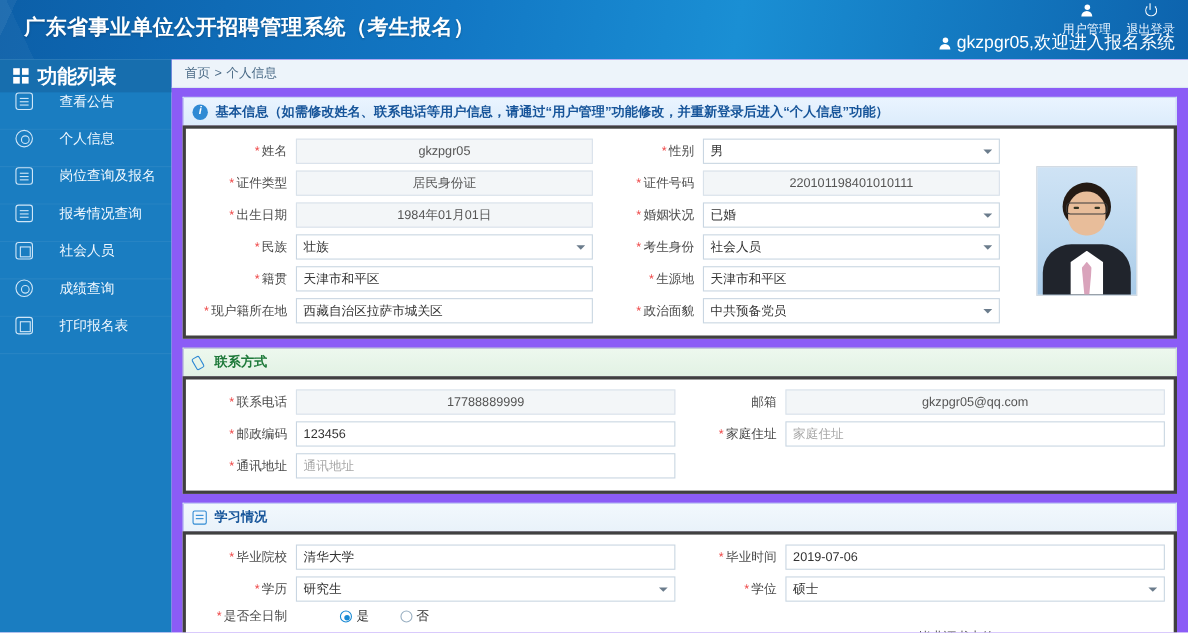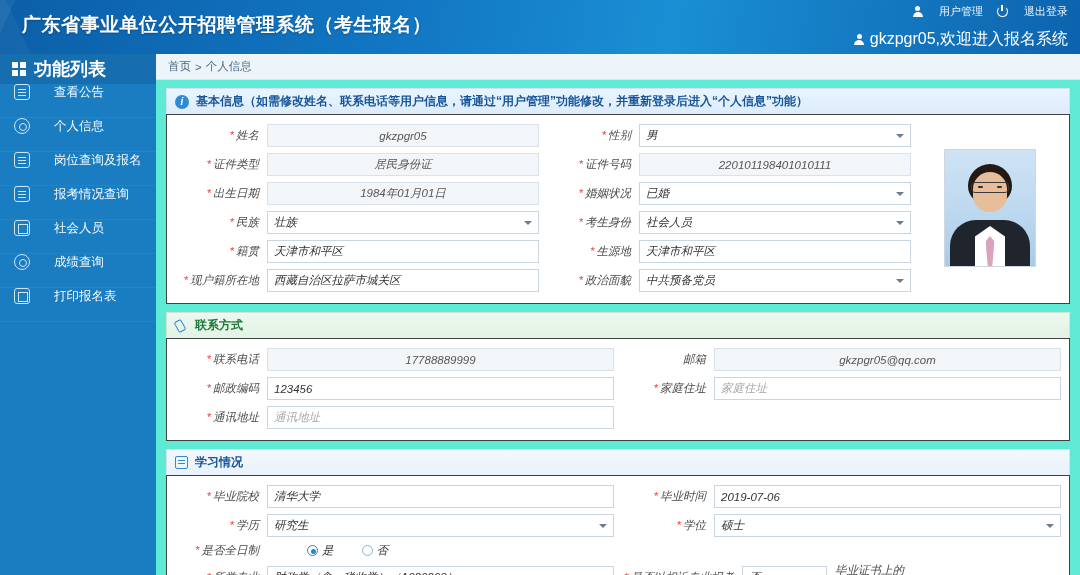--- a/index.html
+++ b/index.html
@@ -37,21 +37,21 @@
   }
   .header-top-right {
     position: absolute;
     right: 12px; top: 4px;
     color: #eaf4ff;
     font-size: 11px;
     display: flex;
     align-items: center;
     gap: 14px;
   }
-  .header-top-right .hitem { display: flex; align-items: center; gap: 16px; cursor: pointer; }
+  .header-top-right .hitem { display: flex; align-items: center; gap: 4px; cursor: pointer; flex-direction: column; }
   .welcome-bar {
     position: absolute;
     right: 12px; bottom: 4px;
     color: #fff;
     font-size: 16px;
     display: flex; align-items: center; gap: 5px;
   }
   .user-glyph {
     display: inline-block;
     width: 11px; height: 11px;
@@ -127,21 +127,21 @@
     left: 4px; top: 4px; width: 6px; height: 6px;
     border-radius: 50%; background: transparent;
     border: 1.2px solid #cfe6f8; box-shadow: none;
   }
   .sicon.printer:after {
     left: 3px; top: 3px; width: 8px; height: 8px;
     background: transparent; border: 1.2px solid #cfe6f8; box-shadow: none;
   }
 
   
-  .content { flex: 1; background: #5eead4; position: relative; overflow: hidden; }
+  .content { flex: 1; background: #8b5cf6; position: relative; overflow: hidden; }
   .breadcrumb {
     height: 26px;
     background: #edf4fa;
     border-bottom: 1px solid #d9e6f2;
     display: flex; align-items: center;
     padding-left: 12px;
     color: #4a6a86;
     font-size: 11.5px;
   }
   .breadcrumb a { color: #4a6a86; text-decoration: none; }
@@ -186,24 +186,23 @@
     width: 13px; height: 13px; border: 1.4px solid #2f8ad4;
     border-radius: 2px; position: relative; display: inline-block;
   }
   .book-glyph:after {
     content: ""; position: absolute; left: 2px; top: 3px;
     width: 7px; height: 1px; background: #2f8ad4;
     box-shadow: 0 3px 0 #2f8ad4;
   }
 
   .sec-body {
-    border: 1px solid #404040;
+    border: 3px solid #404040;
     background: #fff;
     padding: 6px 4px 8px 4px;
-    font-style: italic;
   }
 
   .row { display: flex; }
   .cell { display: flex; align-items: center; padding: 3px 4px; flex: 1; min-width: 0; }
   .lbl {
     width: 92px;
     text-align: right;
     padding-right: 8px;
     color: #4b4b4b;
     font-size: 11.5px;

